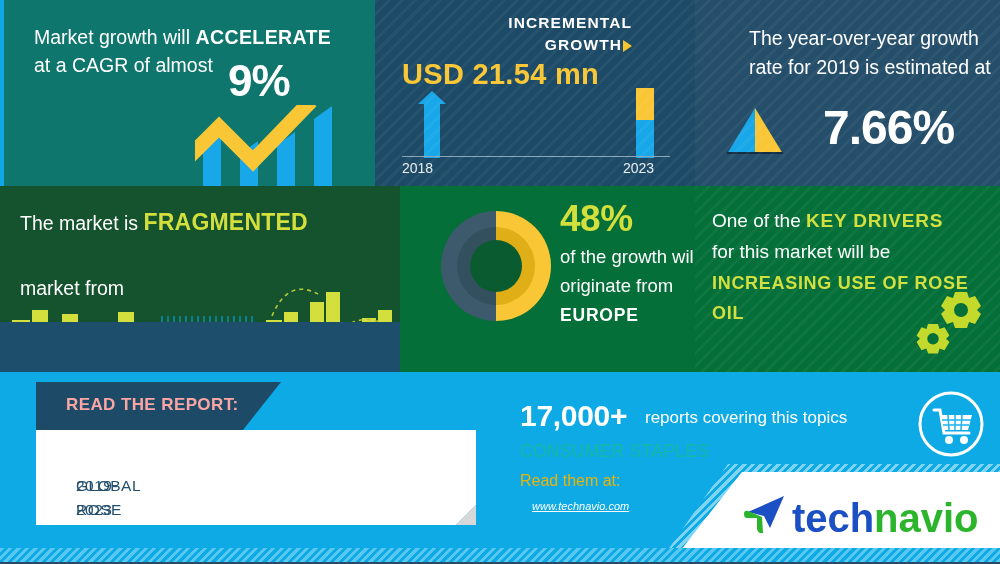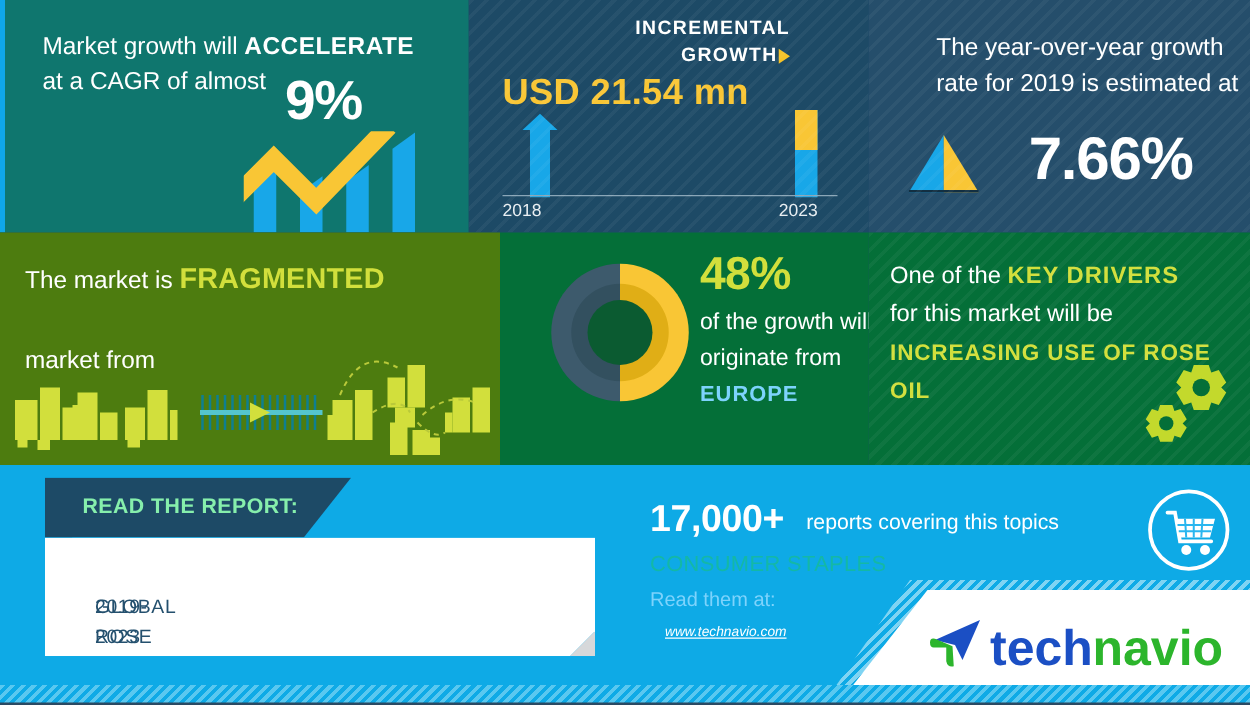--- a/index.html
+++ b/index.html
@@ -34,58 +34,58 @@
   .inc-axis{position:absolute;left:27px;top:156px;width:268px;height:1px;background:#8aa6b8;}
   .inc-lab{position:absolute;top:160px;color:#e8eef2;font-size:14px;}
   .inc-lab.a{left:27px;} .inc-lab.b{left:248px;}
 
   #p-yoy{left:695px;top:0;width:305px;height:186px;background:#254e6b;}
   .yoy-text{position:absolute;left:54px;top:24px;width:250px;color:#fff;font-size:19.5px;line-height:1.5;}
   .yoy-pct{position:absolute;left:128px;top:100px;color:#fff;font-size:48px;font-weight:bold;letter-spacing:-1px;}
   .yoy-tri{position:absolute;left:32px;top:108px;width:56px;height:46px;}
 
   
-  #p-frag{left:0;top:186px;width:400px;height:186px;background:#4d7c0f;}
+  #p-frag{left:0;top:186px;width:400px;height:136px;background:#14532d;}
   .frag-text{position:absolute;left:20px;top:18px;width:370px;color:#fff;font-size:19.5px;line-height:1.62;}
   .frag-text b{color:#d2df3c;font-size:23px;font-weight:bold;letter-spacing:.2px;}
   .fragart{position:absolute;left:0px;top:96px;width:400px;height:90px;}
 
   #p-eur{left:400px;top:186px;width:295px;height:186px;background:#046f38;}
   .eur-pct{position:absolute;left:160px;top:12px;color:#d2df3c;font-size:37px;font-weight:bold;letter-spacing:-.5px;}
   .eur-text{position:absolute;left:160px;top:56px;width:142px;color:#fff;font-size:18.5px;line-height:1.58;}
-  .eur-text b{color:#7dd3fc;font-weight:bold;letter-spacing:.8px;font-size:17.5px;}
+  .eur-text b{color:#ffffff;font-weight:bold;letter-spacing:.8px;font-size:17.5px;}
   .donut{position:absolute;left:40px;top:24px;width:112px;height:112px;}
 
   #p-driv{left:695px;top:186px;width:305px;height:186px;background:#046f38;}
   .driv-text{position:absolute;left:17px;top:20px;width:290px;color:#fff;font-size:19px;line-height:1.62;}
   .driv-text b{color:#d2df3c;font-weight:bold;letter-spacing:.8px;}
   .driv-text .em{color:#d2df3c;font-weight:bold;letter-spacing:.7px;font-size:18px;}
   .gears{position:absolute;left:912px;top:292px;width:80px;height:74px;}
 
   
   #p-bot{left:0;top:372px;width:1000px;height:192px;background:#0eaae6;}
   .bot-strip{position:absolute;left:0;bottom:0;width:1000px;height:16px;
     background:repeating-linear-gradient(135deg,#59c8f0 0 3px,#0eaae6 3px 6px);}
   .bot-edge{position:absolute;left:0;bottom:0;width:1000px;height:2px;background:#2b4a63;}
 
   .ribbon{position:absolute;left:36px;top:382px;width:245px;height:48px;background:#1d4a66;
     clip-path:polygon(0 0,245px 0,207px 48px,0 48px);}
-  .ribbon span{position:absolute;left:30px;top:13px;color:#86efac;font-size:17px;font-weight:bold;letter-spacing:.4px;text-align:right;}
+  .ribbon span{position:absolute;left:30px;top:13px;color:#fca5a5;font-size:17px;font-weight:bold;letter-spacing:.4px;text-align:right;}
   .ribbon-fold{position:absolute;left:36px;top:430px;width:22px;height:18px;background:#16405a;
     clip-path:polygon(0 0,22px 0,0 18px);}
   .card{position:absolute;left:36px;top:430px;width:440px;height:95px;background:#fff;
     clip-path:polygon(0 0,440px 0,440px 75px,420px 95px,0 95px);}
   .card-fold{position:absolute;left:456px;top:505px;width:20px;height:20px;background:#d6d8da;
     clip-path:polygon(20px 0,20px 20px,0 20px);}
   .card span{position:absolute;left:20px;top:22px;color:#24506e;font-size:15.5px;line-height:1.55;letter-spacing:.5px;}
 
   .big-num{position:absolute;left:520px;top:399px;color:#fff;font-size:30px;font-weight:bold;letter-spacing:-.3px;}
   .big-sub{position:absolute;left:645px;top:408px;color:#fff;font-size:17px;}
   .seg{position:absolute;left:520px;top:441px;color:#14b8a6;font-size:17.5px;letter-spacing:.3px;}
-  .read-at{position:absolute;left:520px;top:472px;color:#7dd3fc;font-size:16px;}
+  .read-at{position:absolute;left:520px;top:472px;color:#eab308;font-size:16px;}
   .url{position:absolute;left:532px;top:500px;color:#fff;font-size:11px;font-style:italic;text-decoration:underline;}
 
   .cart{position:absolute;left:917px;top:390px;width:68px;height:68px;}
 
   .wedge-stripe{position:absolute;left:658px;top:464px;width:342px;height:100px;
     background:repeating-linear-gradient(135deg,#7fd4f3 0 3px,#0eaae6 3px 6px);
     clip-path:polygon(70px 0,342px 0,342px 100px,0 100px);}
   .wedge{position:absolute;left:670px;top:472px;width:330px;height:92px;background:#fff;
     clip-path:polygon(72px 0,330px 0,330px 92px,0 92px);}
   .logo{position:absolute;left:740px;top:490px;width:250px;height:56px;}

